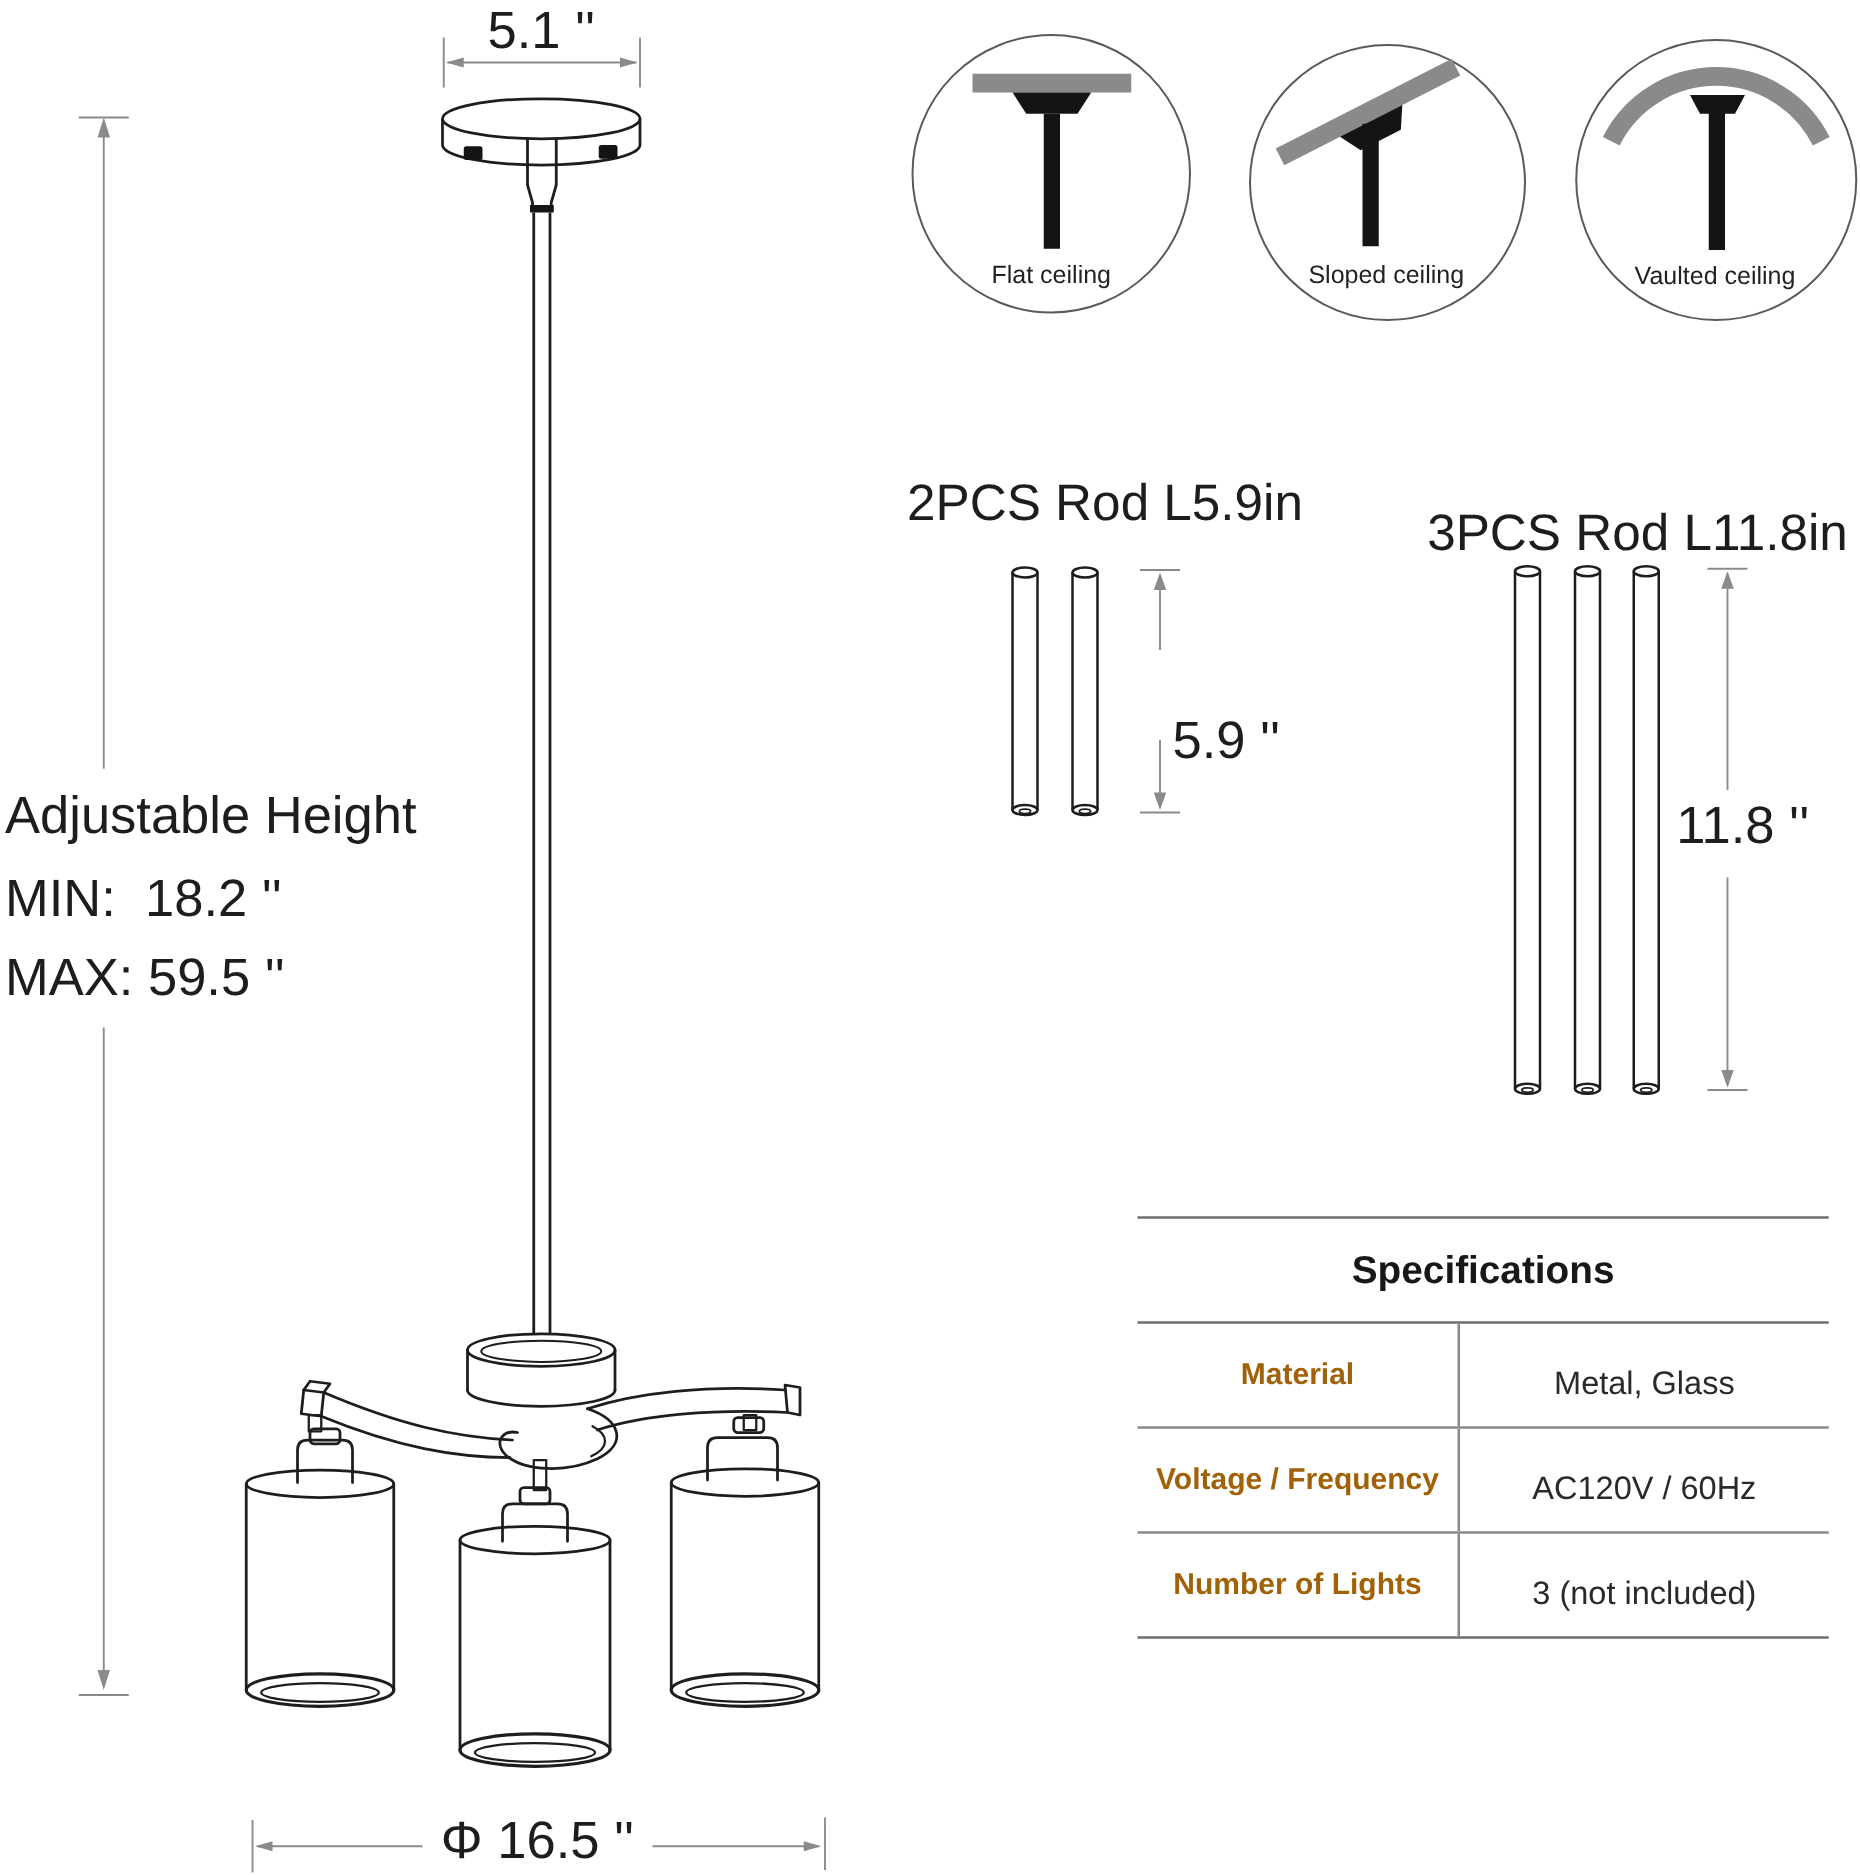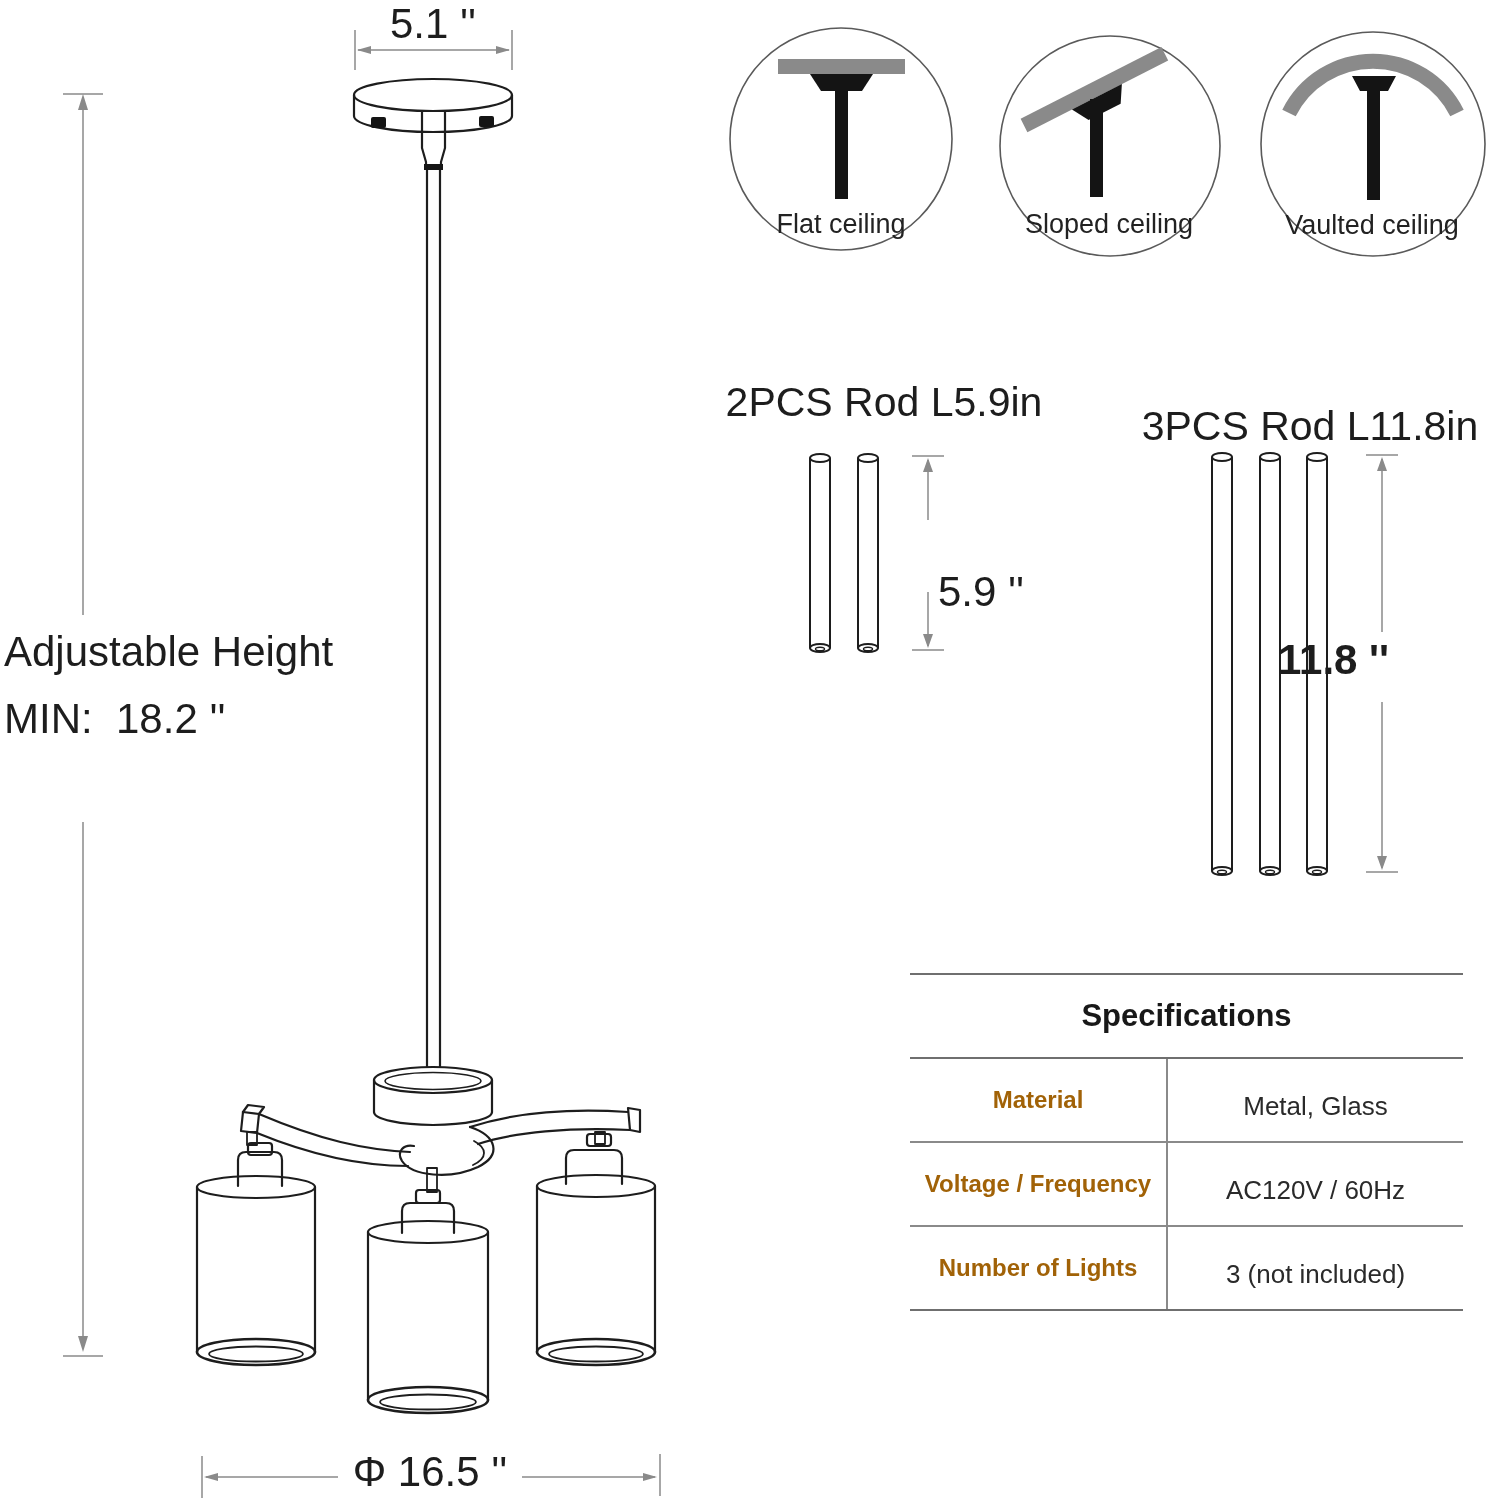--- a/index.html
+++ b/index.html
@@ -5,21 +5,21 @@
   html,body{margin:0;padding:0;background:#ffffff;}
   .canvas{
     position:relative;width:1488px;height:1500px;background:#ffffff;overflow:hidden;
     font-family:"Liberation Sans", sans-serif;color:#1d1d1d;
   }
   .canvas svg{position:absolute;left:0;top:0;}
   .lbl{position:absolute;white-space:pre;line-height:1.05;}
   .dim-big{font-size:42px;}
   .title-big{font-size:42px;text-align:right;}
   .rod-title{font-size:41px;}
-  .circle-lbl{font-size:27px;color:#222;}
+  .circle-lbl{font-size:20px;color:#222;}
   .center{transform:translateX(-50%);}
 
   
   .spec-table{
     position:absolute;left:910px;top:973px;width:553px;
     border-top:2px solid #6f6f6f;border-bottom:2px solid #6f6f6f;
   }
   .spec-title-row{
     height:82px;border-bottom:2px solid #6f6f6f;
     display:flex;align-items:center;justify-content:center;
@@ -231,32 +231,33 @@
         <path d="M1382,702 V868"></path>
       <polygon points="1382,457 1377,471 1387,471" fill="#8a8a8a" stroke="none"></polygon>
       <polygon points="1382,870 1377,856 1387,856" fill="#8a8a8a" stroke="none"></polygon>
     </g>
   </svg>
 
   <div class="lbl dim-big center" style="left:433px;top:2px;">5.1 ''</div>
 
   <div class="lbl title-big" style="left:4px;top:630px;">Adjustable Height</div>
   <div class="lbl title-big" style="left:4px;top:697px;">MIN:  18.2 ''</div>
+  <div class="lbl title-big" style="left:4px;top:760px;">MAX: 59.5 ''</div>
 
   <div class="lbl dim-big center" style="left:430px;top:1450px;">Φ 16.5 ''</div>
 
   <div class="lbl circle-lbl center" style="left:841px;top:210px;">Flat ceiling</div>
   <div class="lbl circle-lbl center" style="left:1109px;top:210px;">Sloped ceiling</div>
   <div class="lbl circle-lbl center" style="left:1372px;top:211px;">Vaulted ceiling</div>
 
   <div class="lbl rod-title center" style="left:884px;top:381px;">2PCS Rod L5.9in</div>
   <div class="lbl rod-title center" style="left:1310px;top:405px;">3PCS Rod L11.8in</div>
 
   <div class="lbl dim-big" style="left:938px;top:530px;margin-top:40px;">5.9 ''</div>
-  <div class="lbl dim-big" style="left:1278px;top:638px;font-weight:bold;">11.8 ''</div>
+  <div class="lbl dim-big" style="left:1341px;top:638px;">11.8 ''</div>
 
   <div class="spec-table">
     <div class="spec-title-row">Specifications</div>
 
     <div class="spec-row">
       <div class="spec-cell-label">Material</div>
       <div class="spec-cell-value">Metal, Glass</div>
     </div>
     <div class="spec-row">
       <div class="spec-cell-label">Voltage / Frequency</div>

